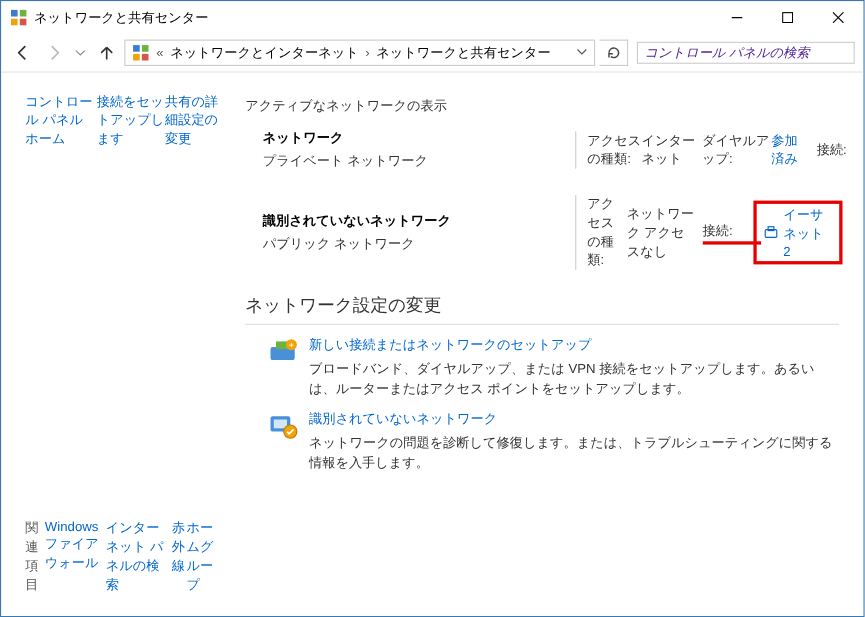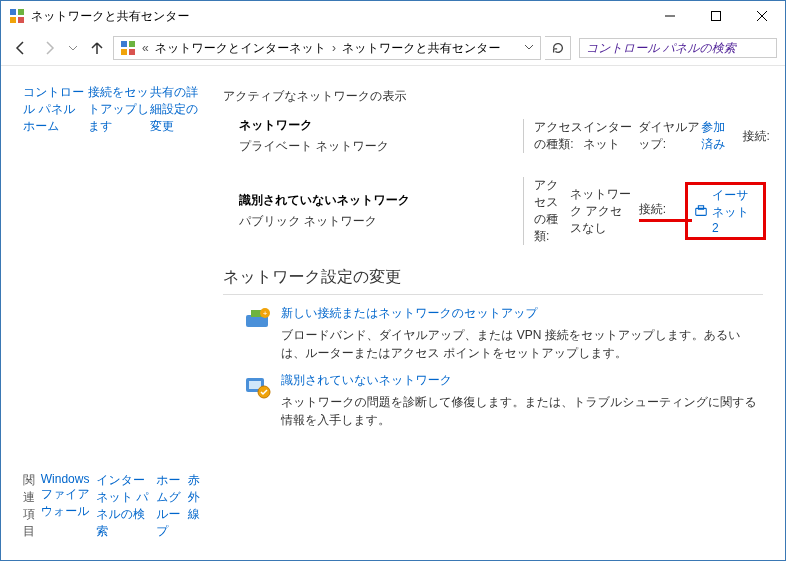--- a/index.html
+++ b/index.html
@@ -238,22 +238,22 @@
     <div class="side-top">
       <span class="side-item">コントロール パネル ホーム</span>
       <span style="height:4px"></span>
       <span class="side-item">接続をセットアップします</span>
       <span class="side-item">共有の詳細設定の変更</span>
     </div>
     <div class="side-bottom" style="padding-bottom:18px">
       <span class="side-head">関連項目</span>
       <span class="side-item">Windows ファイアウォール</span>
       <span class="side-item">インターネット パネルの検索</span>
+      <span class="side-item">赤外線</span>
       <span class="side-item">ホームグループ</span>
-      <span class="side-item">赤外線</span>
     </div>
   </div>
 
   <div class="content">
     <div class="subhead">アクティブなネットワークの表示</div>
 
     <div class="net-block">
       <div class="net-left">
         <div class="net-name">ネットワーク</div>
         <div class="net-type">プライベート ネットワーク</div>

